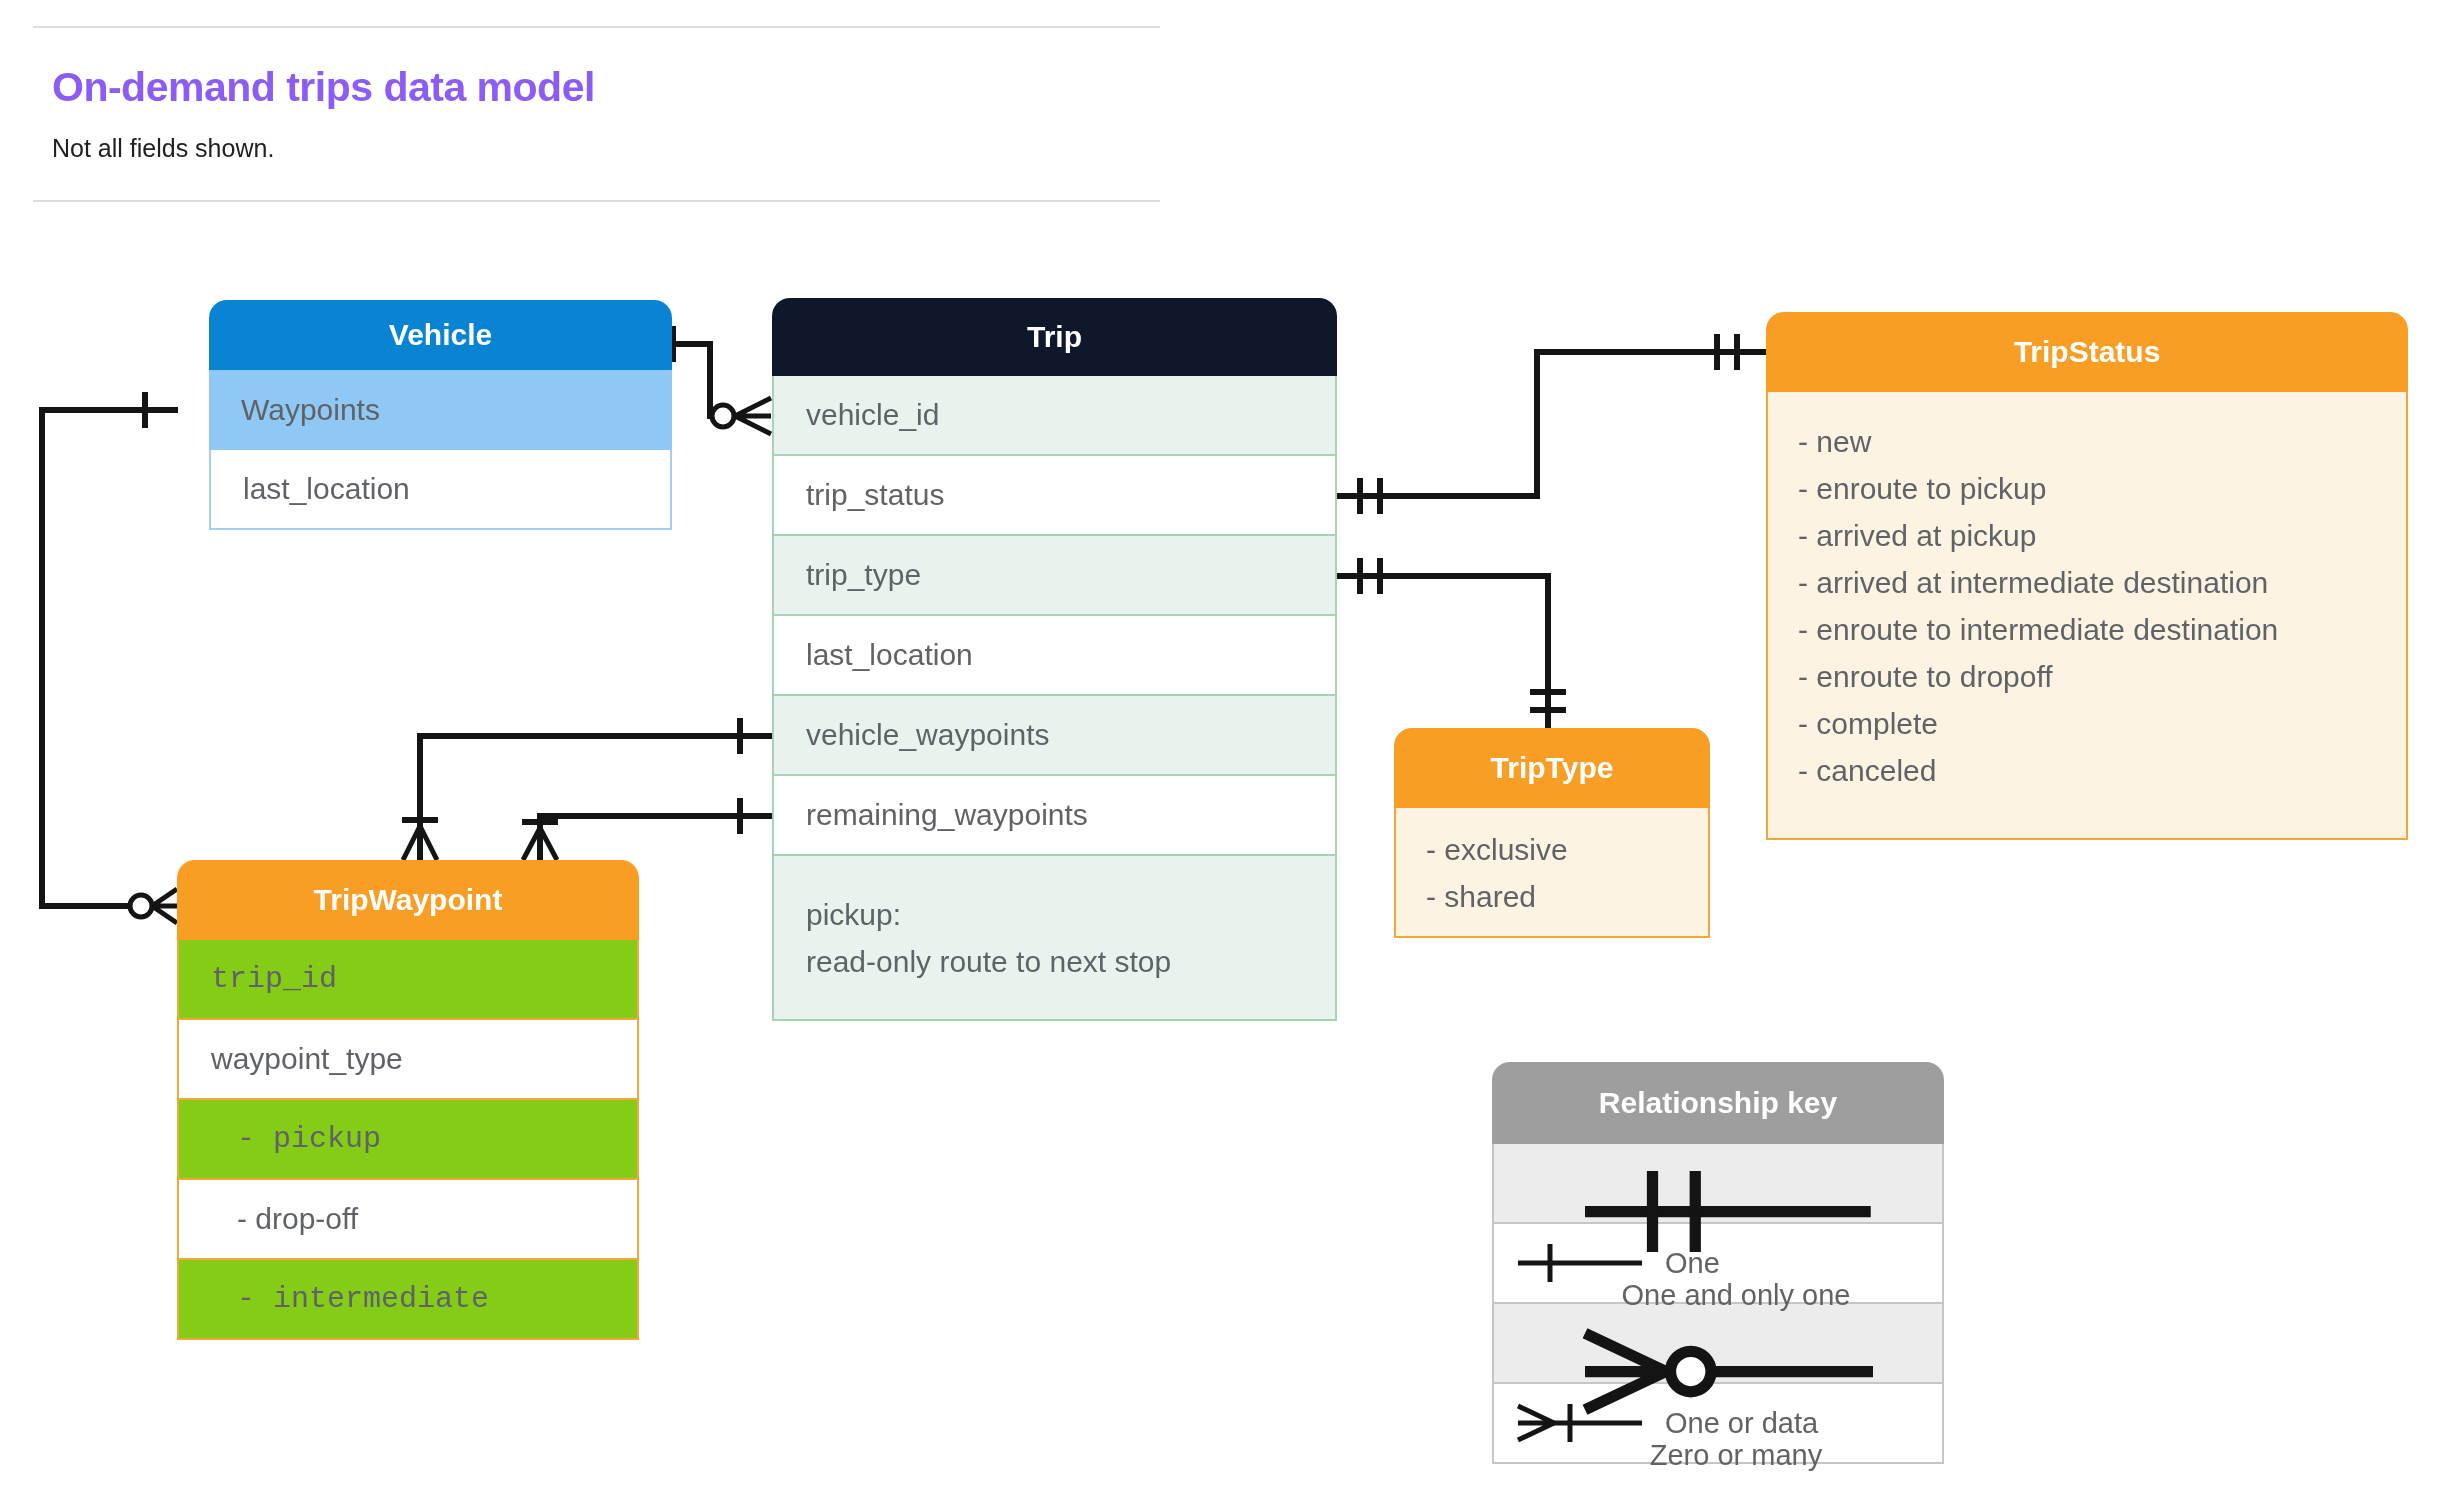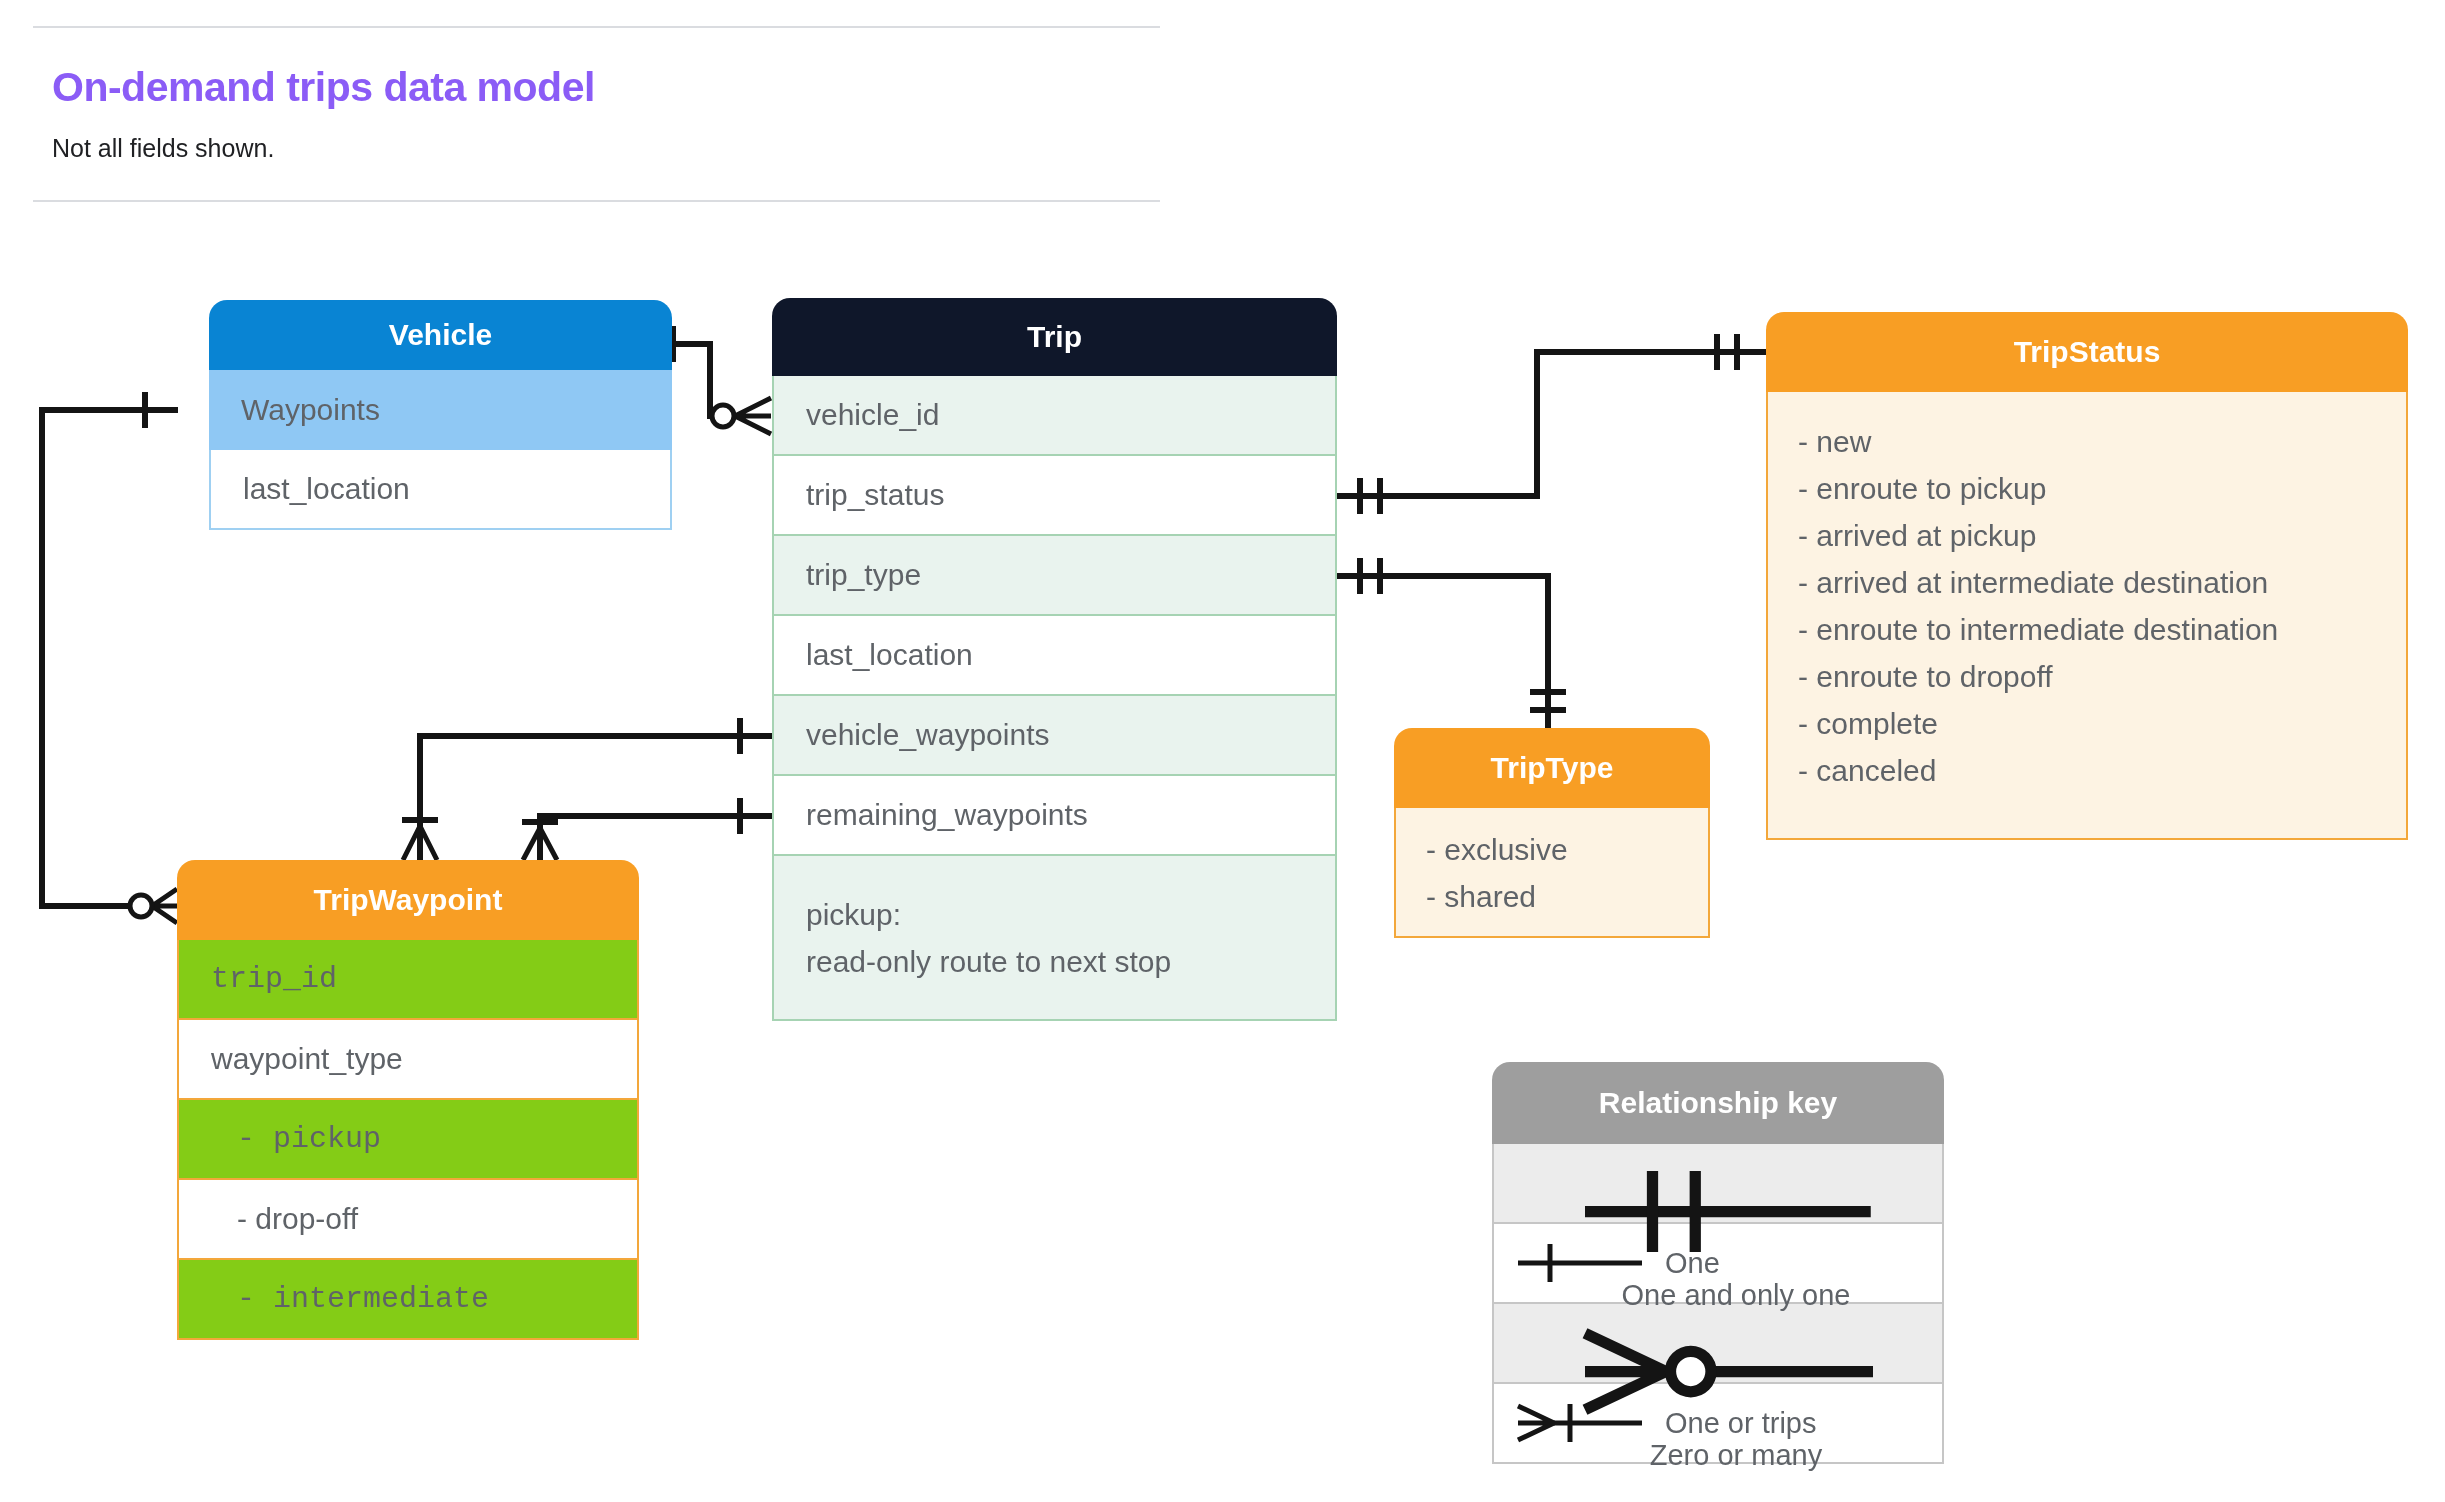--- a/index.html
+++ b/index.html
@@ -205,17 +205,17 @@
       </svg>
       <span class="legend-label">Zero or many</span>
     </div>
 
     <div class="row row-gray bg-white">
       <svg class="legend-sym" viewBox="0 0 135 60" stroke="#141414" fill="none" stroke-width="5">
         <path d="M40 30 H128"></path>
         <path d="M40 30 L4 13 M40 30 L4 47 M40 30 L4 30"></path>
         <path d="M56 11 V49"></path>
       </svg>
-      <span class="legend-label">One or trips</span>
+      <span class="legend-label">One or data</span>
     </div>
   </div>
 
 </div>
 
 </body></html>

